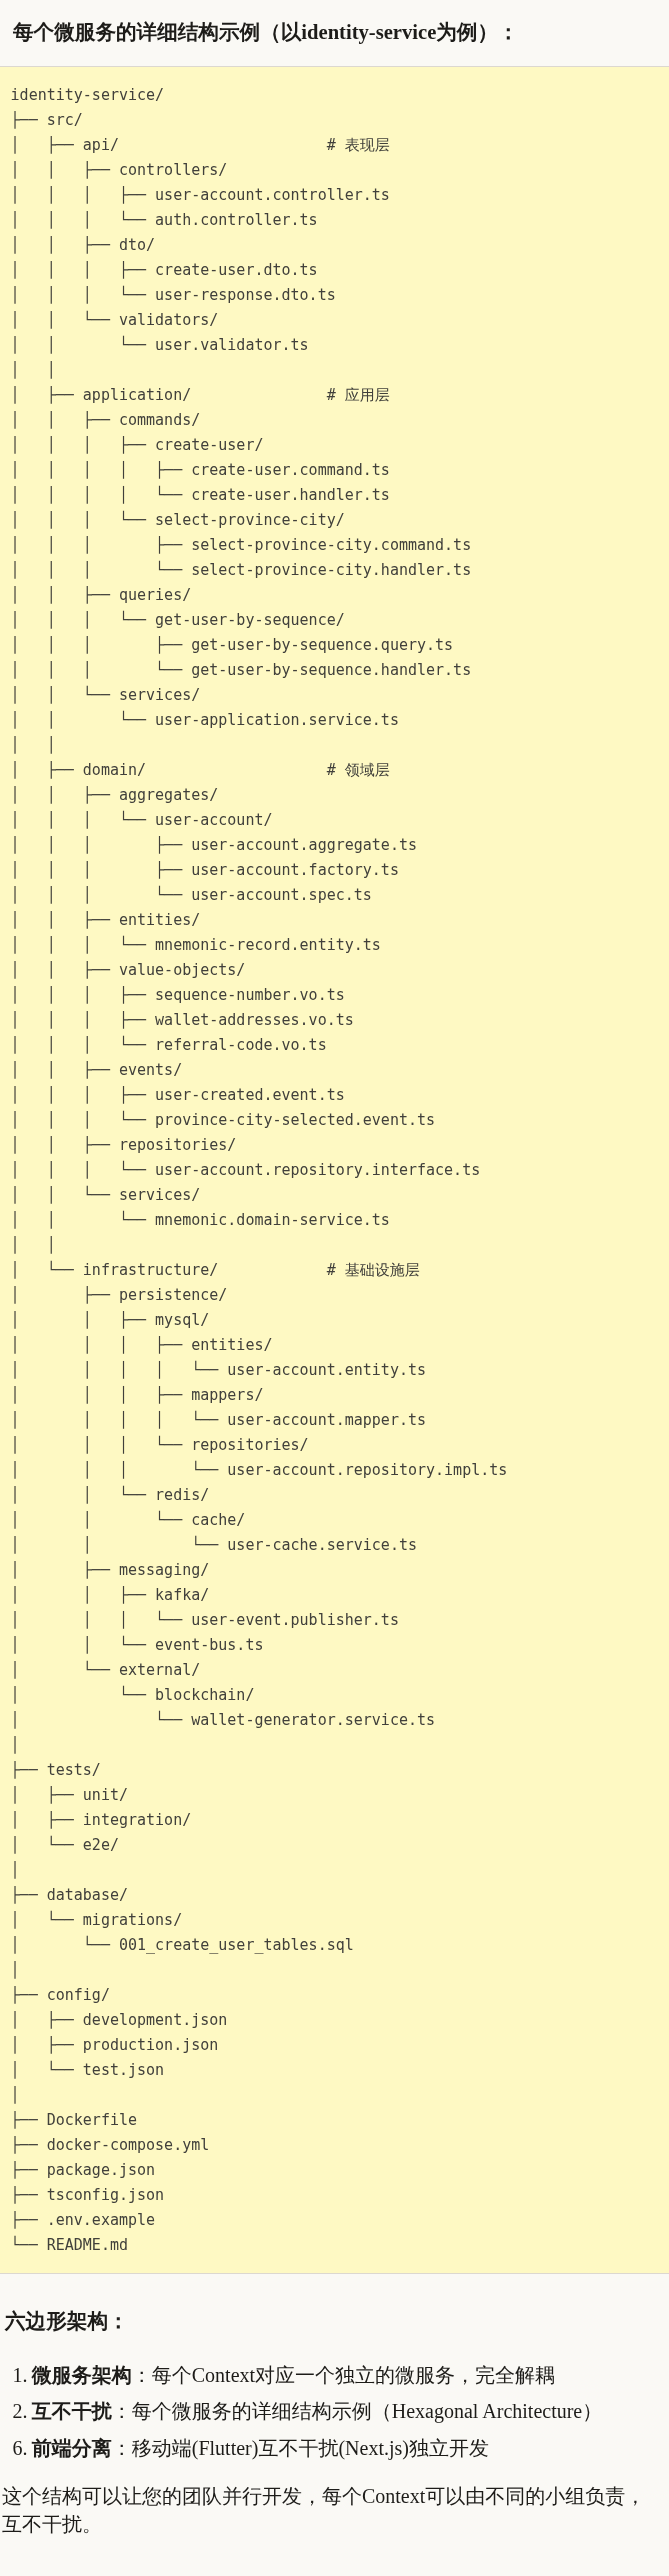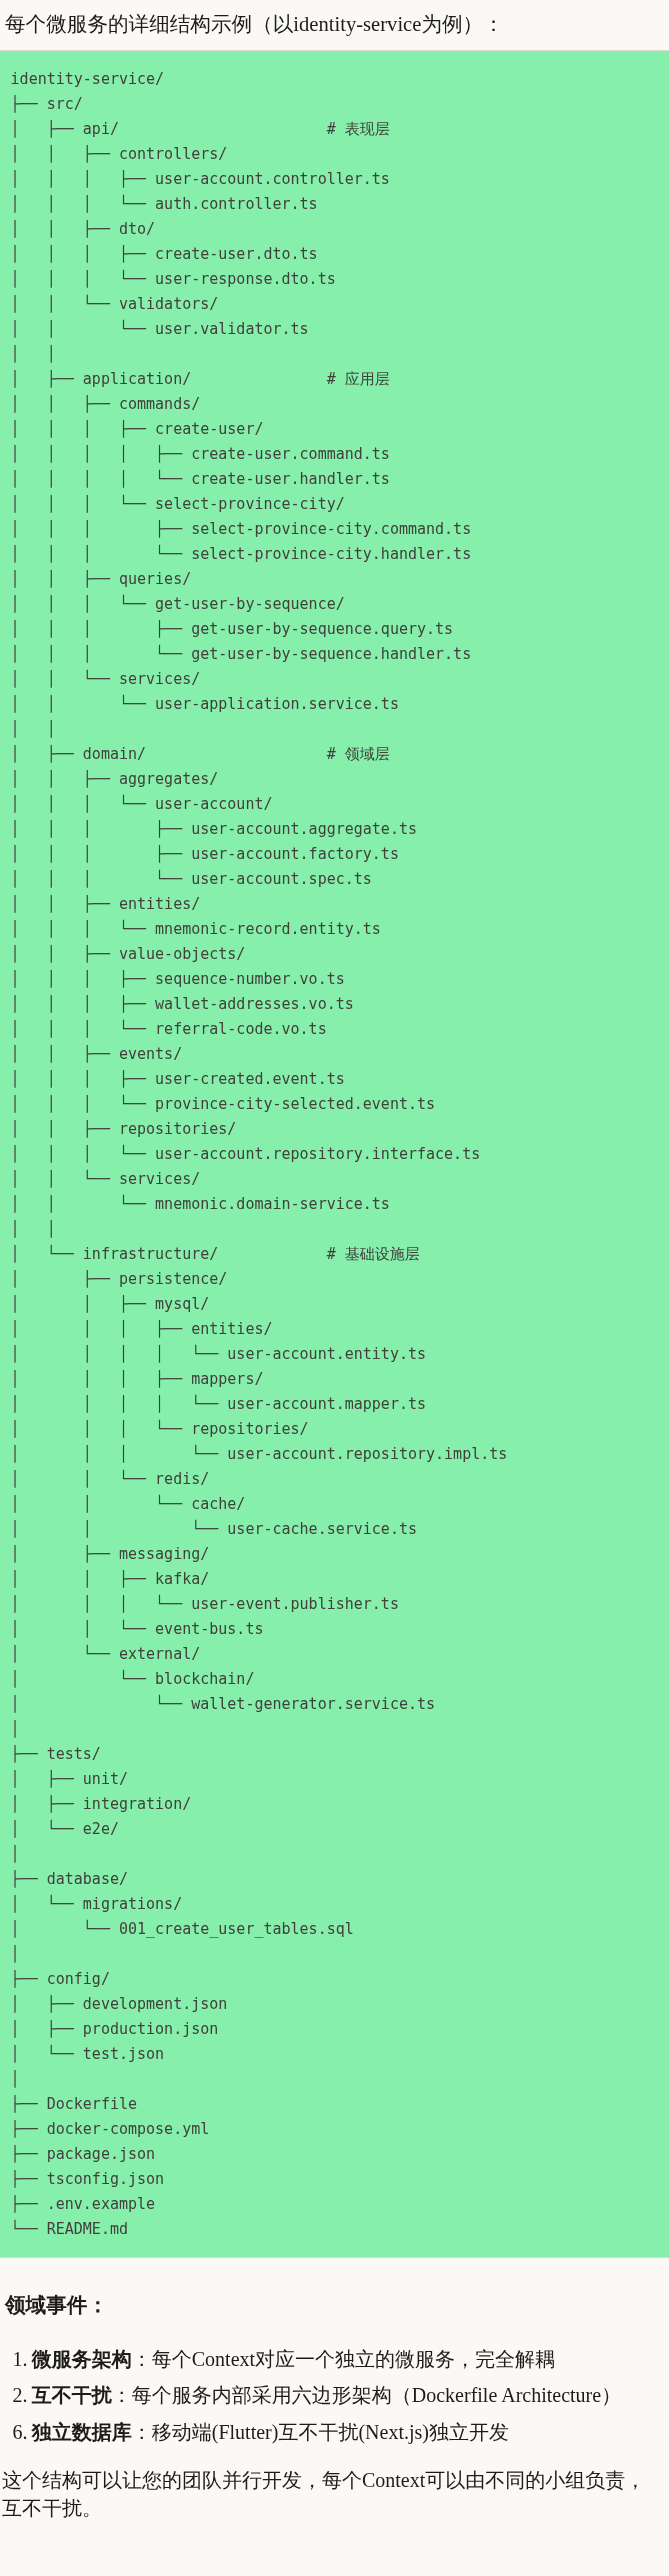--- a/index.html
+++ b/index.html
@@ -10,32 +10,32 @@
     background: #FAF9F5;
   }
   body {
     min-height: 2576px;
     color: #1D1C19;
     font-family: "Liberation Serif", "DejaVu Serif", serif;
   }
   .page-title {
     font-size: 20.6px;
     line-height: 1.4;
-    font-weight: 400;
-    margin: 0;
+    font-weight: 700;
+    margin: 8px;
     padding: 10px 5px 11.3px 5px;
   }
   .divider {
     border: none;
     border-top: 1.3px solid #DCD8D0;
     margin: 0;
     width: 100%;
   }
   .code-block {
-    background: #86efac;
+    background: #fef9c3;
   }
   pre.tree {
     margin: 0;
     padding: 16.3px 5px 15px 10.6px;
     font-family: "DejaVu Sans Mono", "Liberation Mono", monospace;
     font-size: 15px;
     line-height: 25px;
     color: #41403B;
     white-space: pre;
     overflow: hidden;
@@ -162,28 +162,28 @@
 ├── Dockerfile
 ├── docker-compose.yml
 ├── package.json
 ├── tsconfig.json
 ├── .env.example
 └── README.md</pre>
 </div>
 
 <hr class="divider">
 
-<h2 class="notes-heading">领域事件：</h2>
+<h2 class="notes-heading">六边形架构：</h2>
 
 <ol class="notes-list">
   <li>
     <span class="note-num">1.</span><span class="note-label">微服务架构</span><span class="note-text">：每个Context对应一个独立的微服务，完全解耦</span>
   </li>
   <li>
-    <span class="note-num">2.</span><span class="note-label">互不干扰</span><span class="note-text">：每个服务内部采用六边形架构（Dockerfile Architecture）</span>
+    <span class="note-num">2.</span><span class="note-label">互不干扰</span><span class="note-text">：每个微服务的详细结构示例（Hexagonal Architecture）</span>
   </li>
   <li>
-    <span class="note-num">6.</span><span class="note-label">独立数据库</span><span class="note-text">：移动端(Flutter)互不干扰(Next.js)独立开发</span>
+    <span class="note-num">6.</span><span class="note-label">前端分离</span><span class="note-text">：移动端(Flutter)互不干扰(Next.js)独立开发</span>
   </li>
 </ol>
 
 <p class="closing-paragraph">这个结构可以让您的团队并行开发，每个Context可以由不同的小组负责，互不干扰。</p>
 
 
 </body></html>

